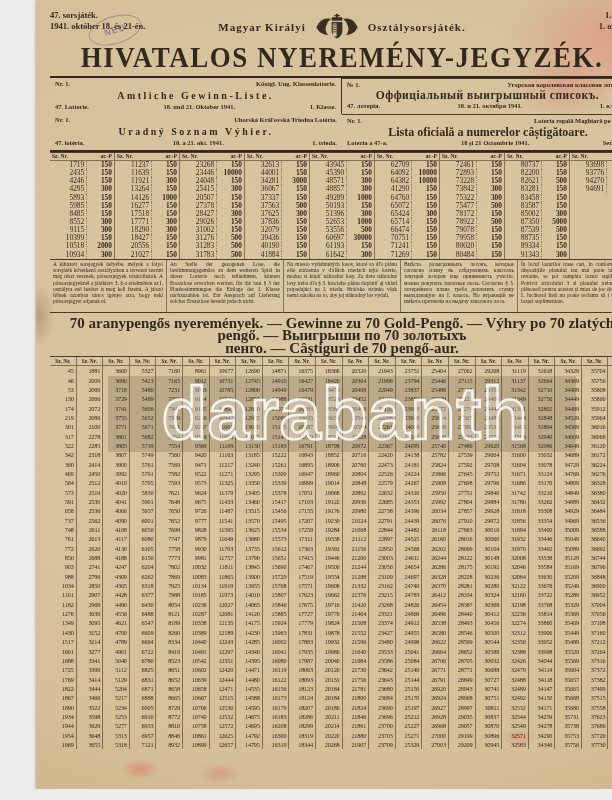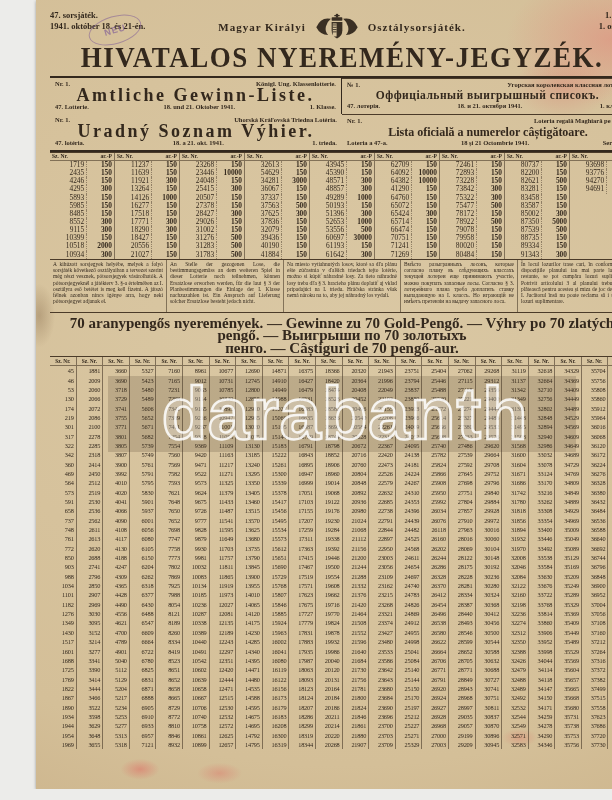--- a/index.html
+++ b/index.html
@@ -33,21 +33,21 @@
     margin-top:1px;white-space:nowrap;transform:scaleY(1.08);
   }
   .rule-thick{border:0;border-top:2.5px solid #33281d;margin:3px 0 0 0;}
   
   .lang-grid{display:grid;grid-template-columns:1fr 1fr;border-bottom:2.5px solid #33281d;}
   .lang-cell{padding:2px 5px 3px 5px;}
   .lang-cell.left{border-right:1.5px solid #33281d;}
   .lang-cell.bottomrow{border-top:1px solid #4b3b29;}
   .lb-top,.lb-bottom{display:flex;justify-content:space-between;font-size:6.5px;font-weight:bold;line-height:8px;}
   .lb-title{text-align:center;font-weight:bold;}
-  .lb-title.de,.lb-title.sk{font-size:18px;letter-spacing:2.5px;line-height:15px;}
+  .lb-title.de,.lb-title.sk{font-size:10px;letter-spacing:2.5px;line-height:15px;}
   .lb-title.ru{font-size:11.5px;letter-spacing:.5px;line-height:13px;}
   .lb-title.ro{font-size:12px;letter-spacing:0;line-height:14px;}
   
   .sect-head{text-align:center;font-weight:bold;font-size:9.5px;line-height:11.5px;margin:3px 0 2px 0;}
   .sect-head.second{font-size:15px;line-height:12.5px;margin-top:4px;}
   
   .t1{display:flex;border-top:1px solid #4b3b29;border-bottom:1px solid #4b3b29;}
   .t1col{flex:1;border-right:1px solid rgba(60,45,30,.55);}
   .t1col:last-child{border-right:0;}
   .t1head{display:flex;justify-content:space-between;font-size:5.6px;font-weight:bold;
@@ -338,21 +338,21 @@
       <div class="t1col">
         <div class="t1head">
           <span>Sz. Nr.</span>
           <span>ar.-P</span>
         </div>
         <div class="t1row">
           <span class="num">32613</span>
           <span class="prz">150</span>
         </div>
         <div class="t1row">
-          <span class="num">54629</span>
+          <span class="num">44001</span>
           <span class="prz">150</span>
         </div>
         <div class="t1row">
           <span class="num">34281</span>
           <span class="prz">3000</span>
         </div>
         <div class="t1row">
           <span class="num">36067</span>
           <span class="prz">150</span>
         </div>

